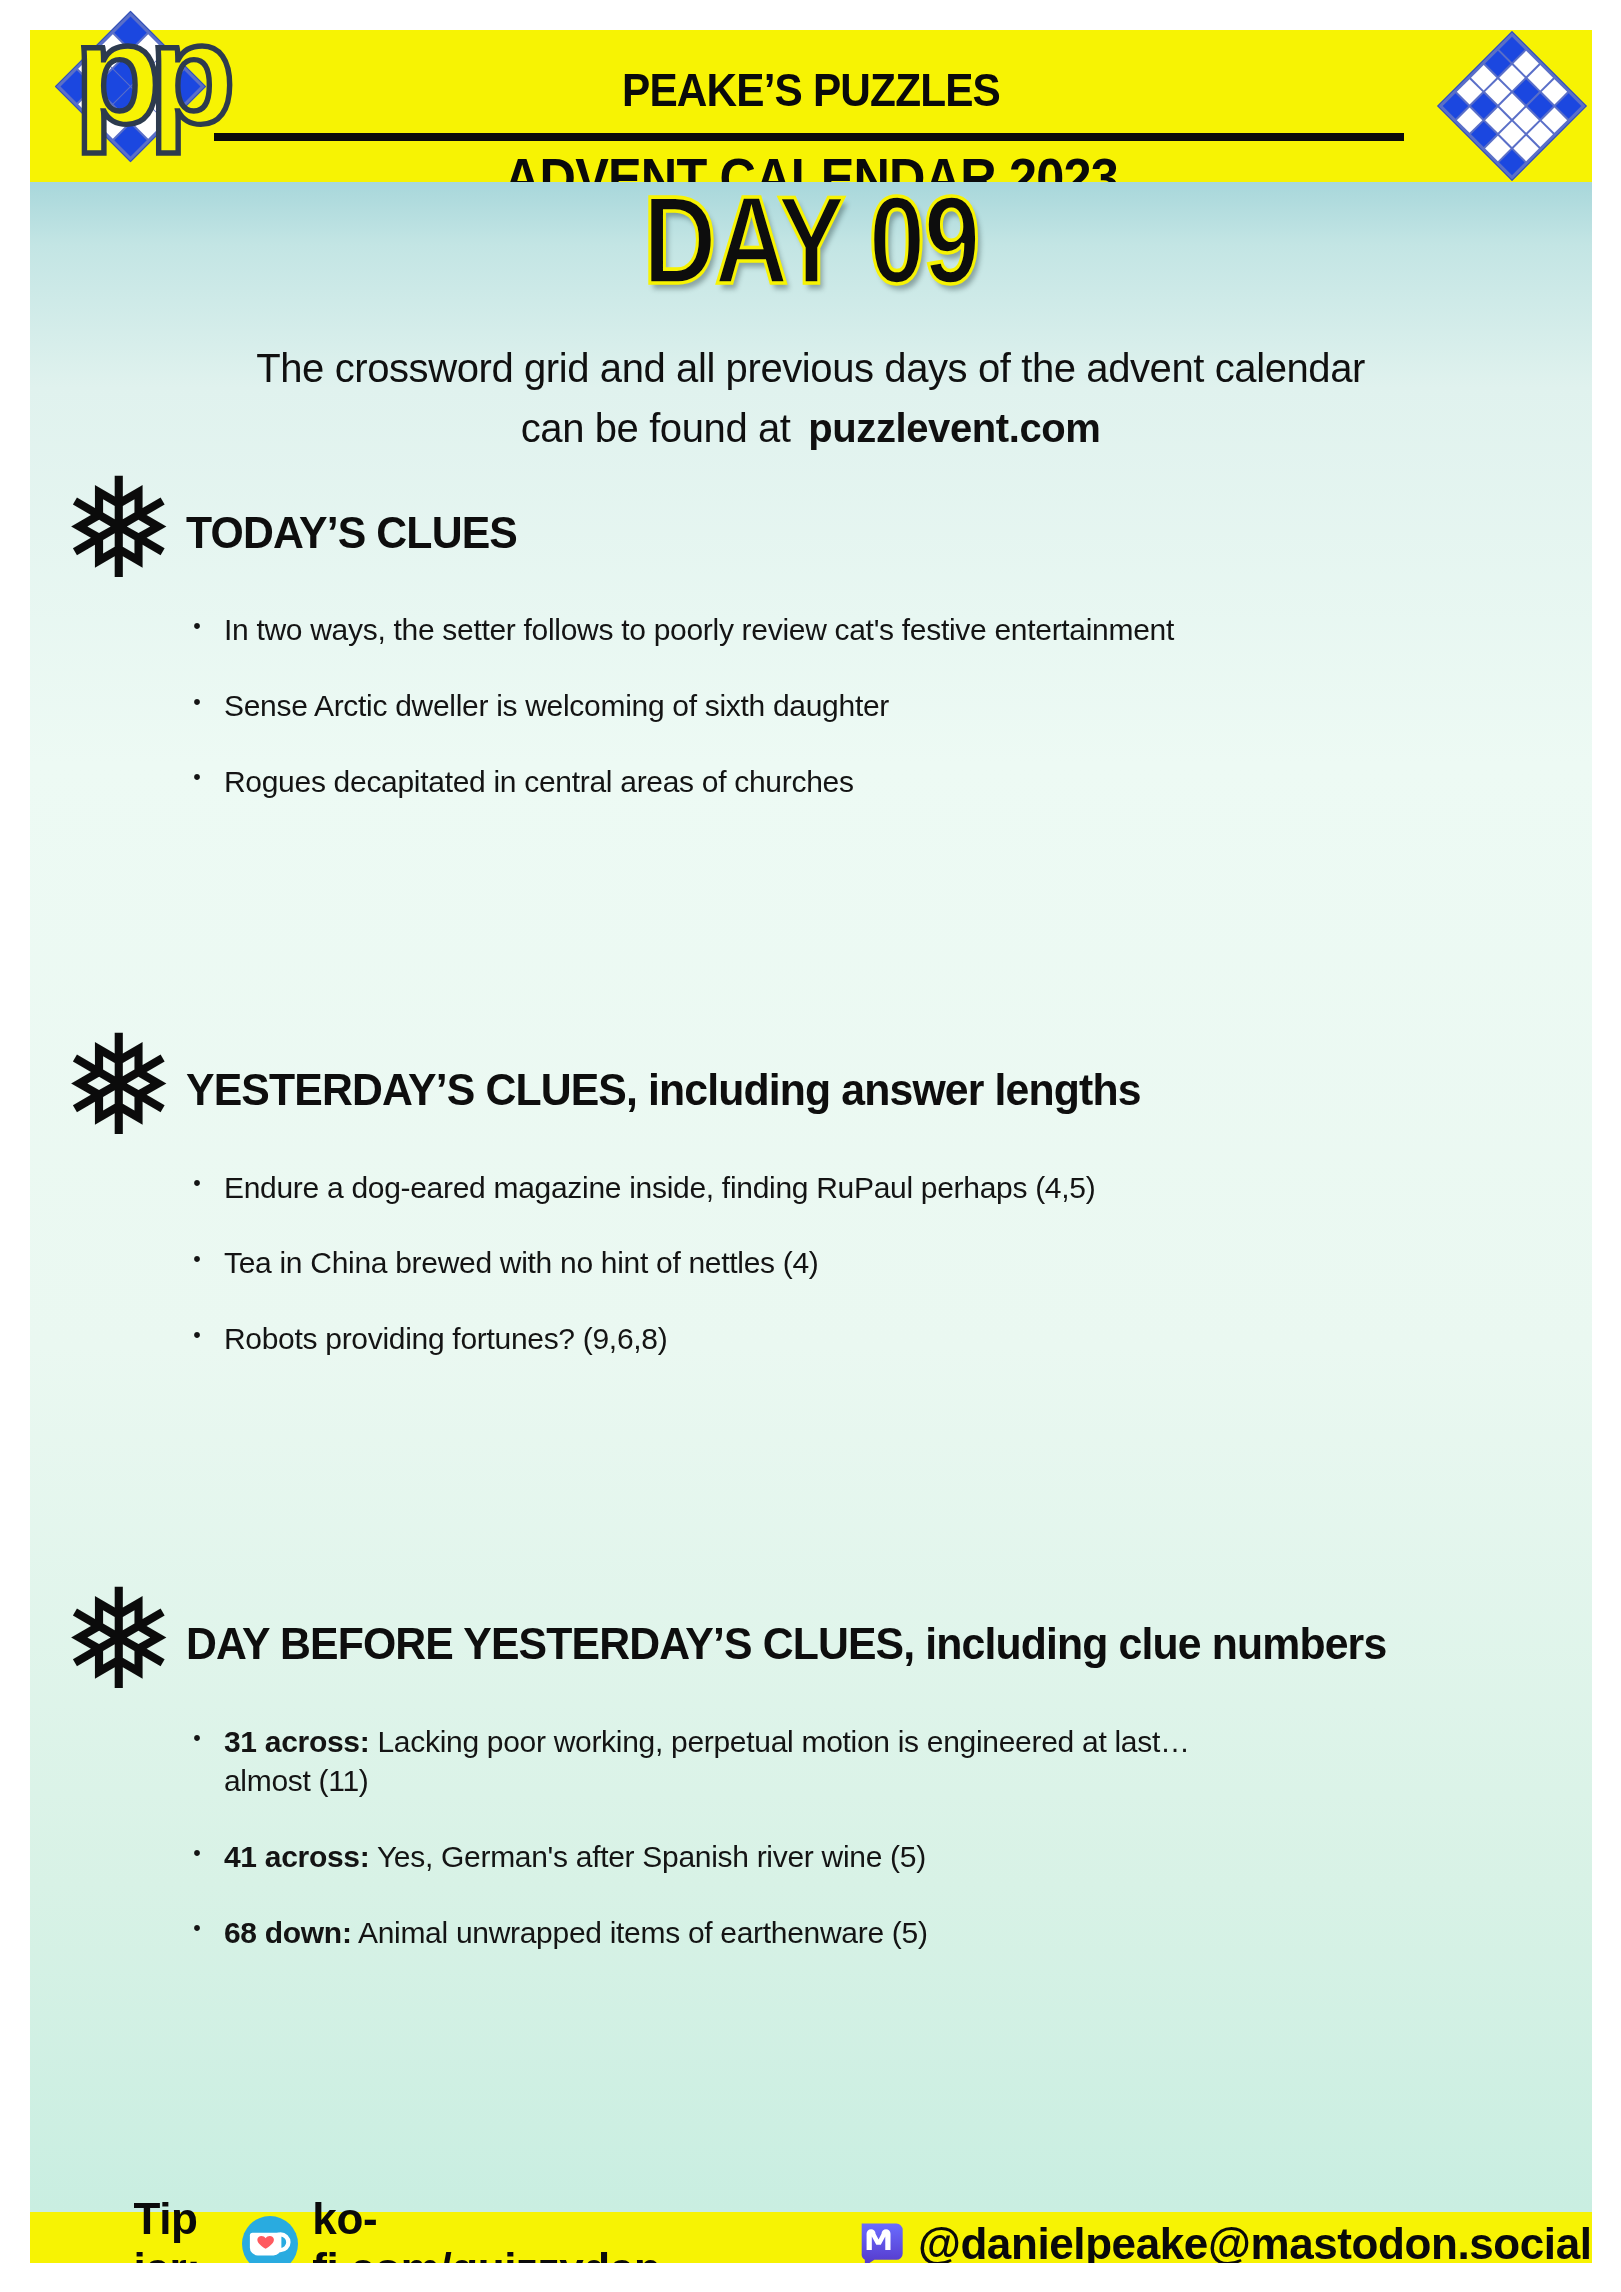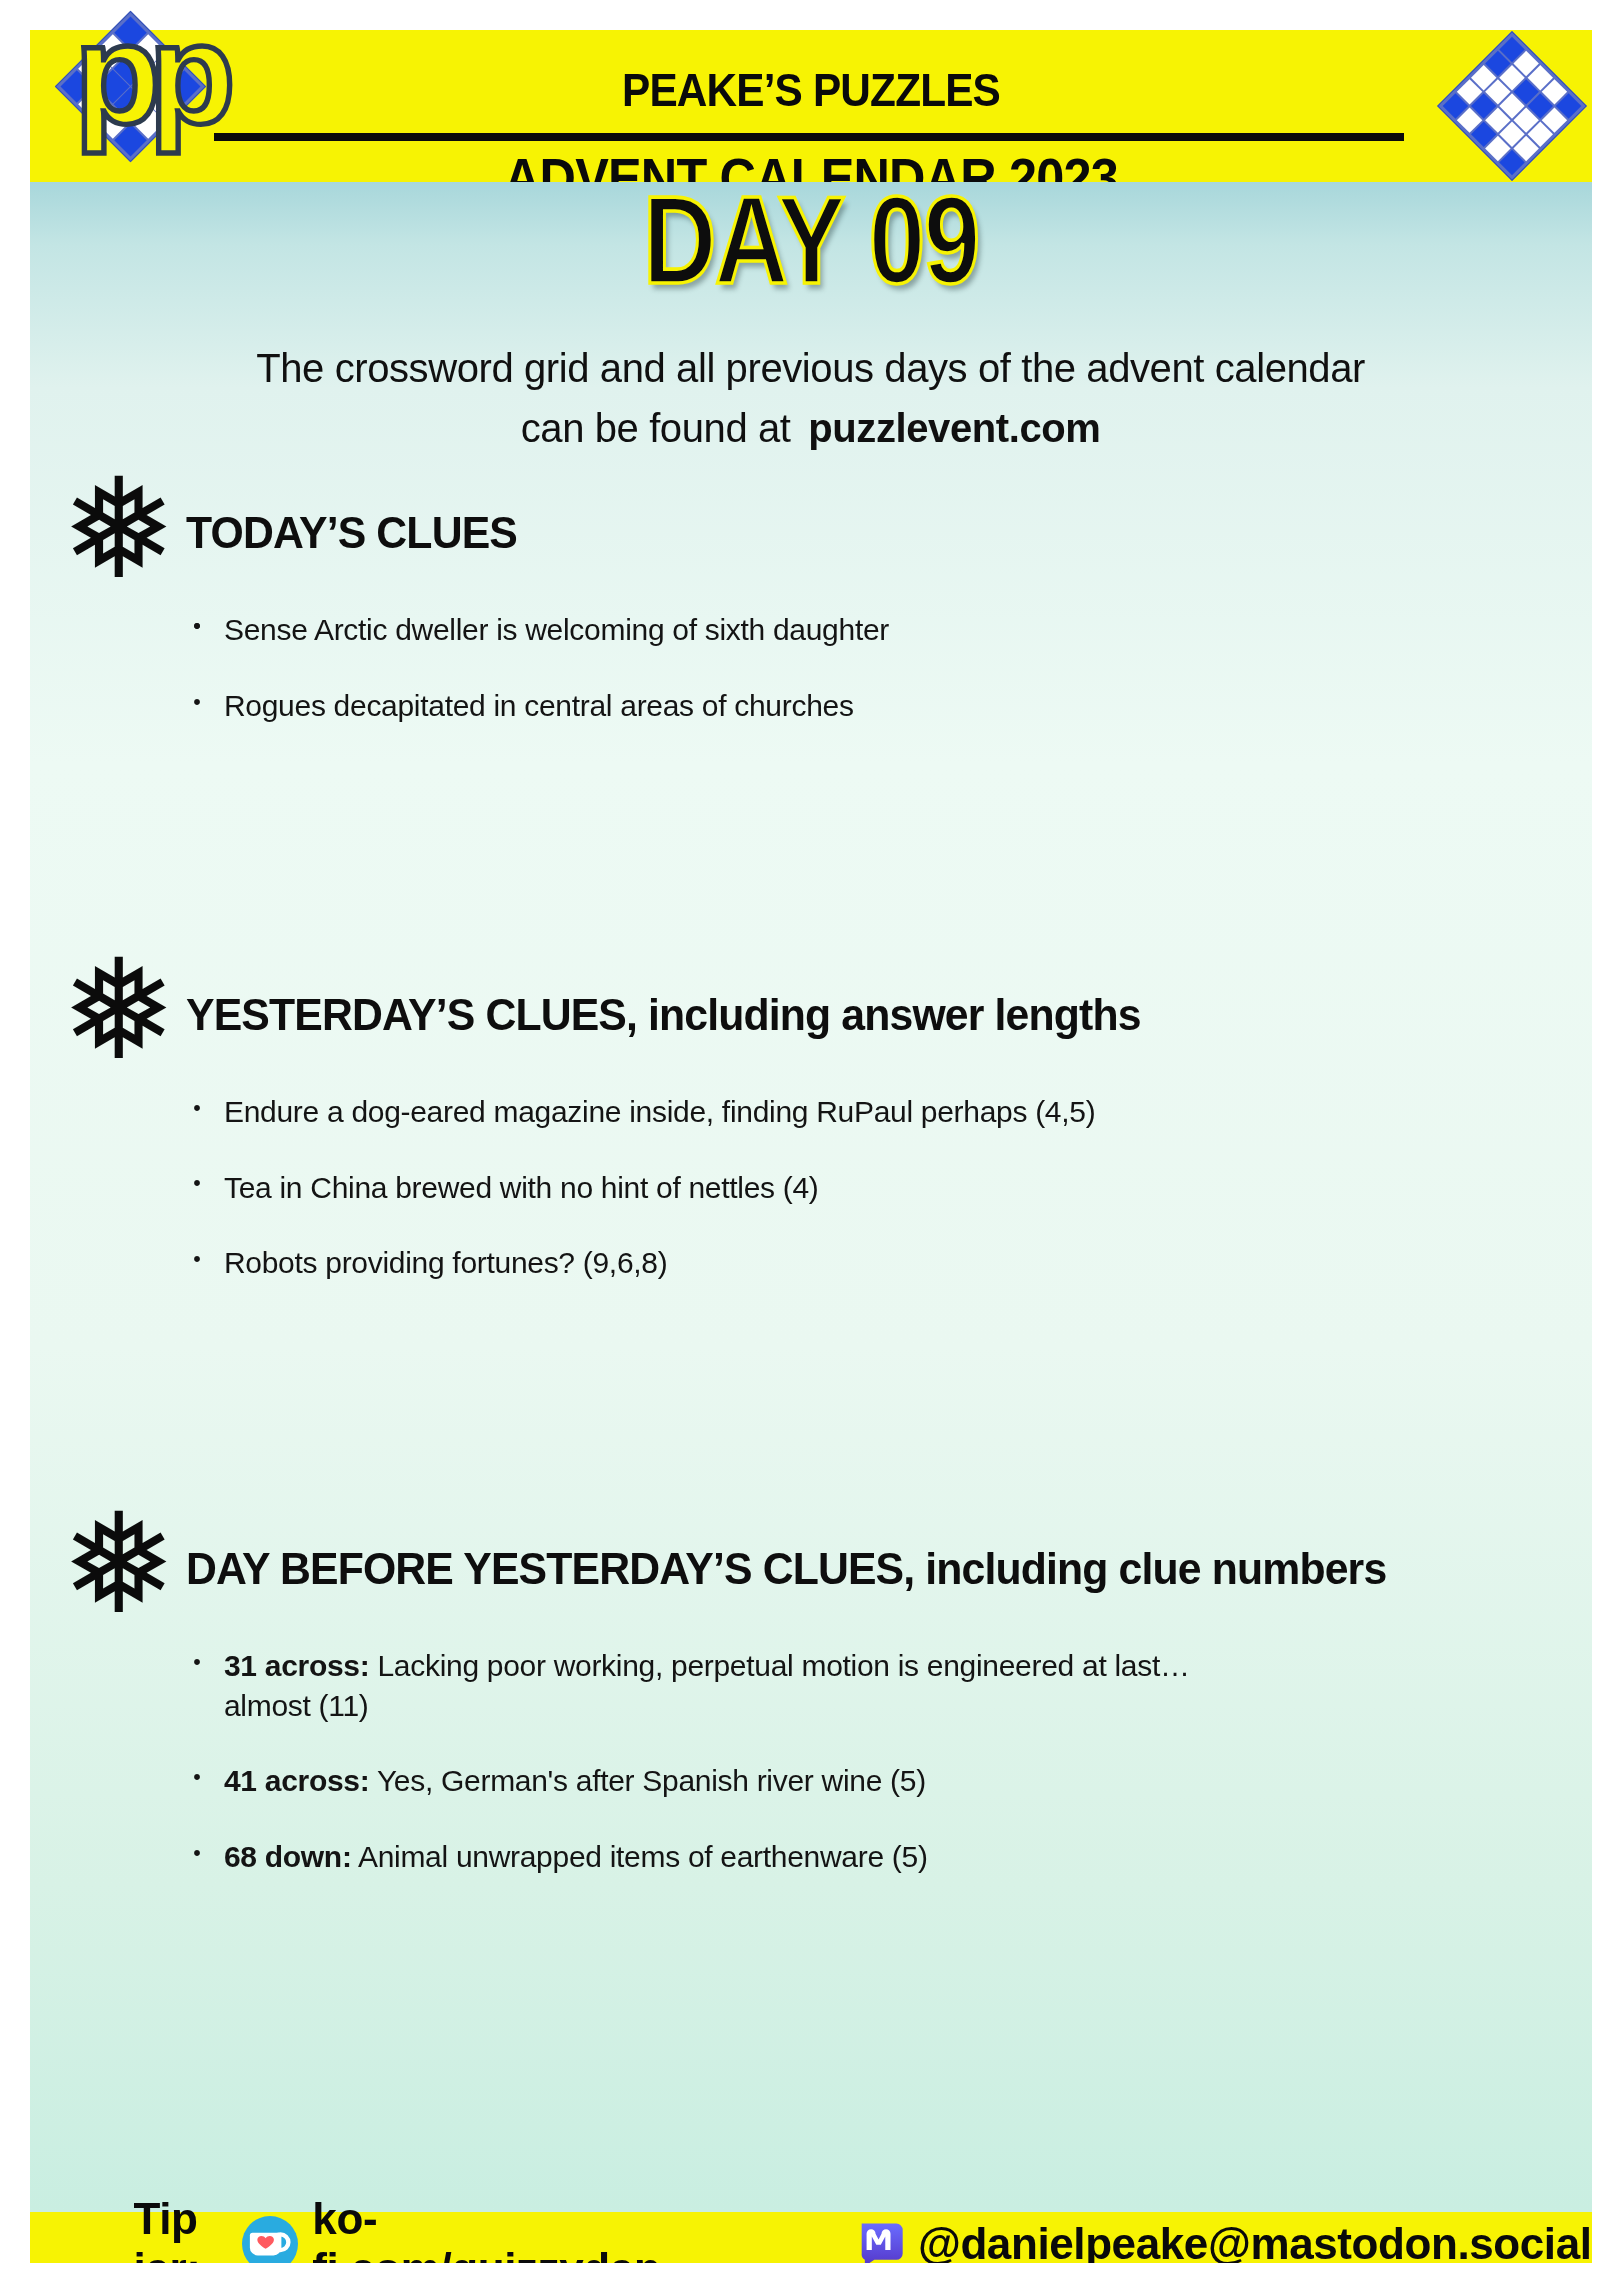--- a/index.html
+++ b/index.html
@@ -142,21 +142,21 @@
 
     <p class="intro"><span>The crossword grid and all previous days of the advent calendar</span><br>
       <span>can be found at </span><b>puzzlevent.com</b>
     </p>
 
     <div class="section section-1">
       <div class="snowflake">❅</div>
       <div class="section-body">
         <div class="section-heading">TODAY’S CLUES</div>
         <ul class="clues">
-          <li><span class="dot">•</span><span class="b"></span></li>
+          <li><span class="dot">•</span><span class="b"></span><span class="bullet-text">In two ways, the setter follows to poorly review cat's festive entertainment</span></li>
           <li><span class="dot">•</span><span class="b"></span><span class="bullet-text">Sense Arctic dweller is welcoming of sixth daughter</span></li>
           <li><span class="dot">•</span><span class="b"></span><span class="bullet-text">Rogues decapitated in central areas of churches</span></li>
         </ul>
       </div>
     </div>
 
     <div class="section section-2">
       <div class="snowflake">❅</div>
       <div class="section-body">
         <div class="section-heading">YESTERDAY’S CLUES, including answer lengths</div>

